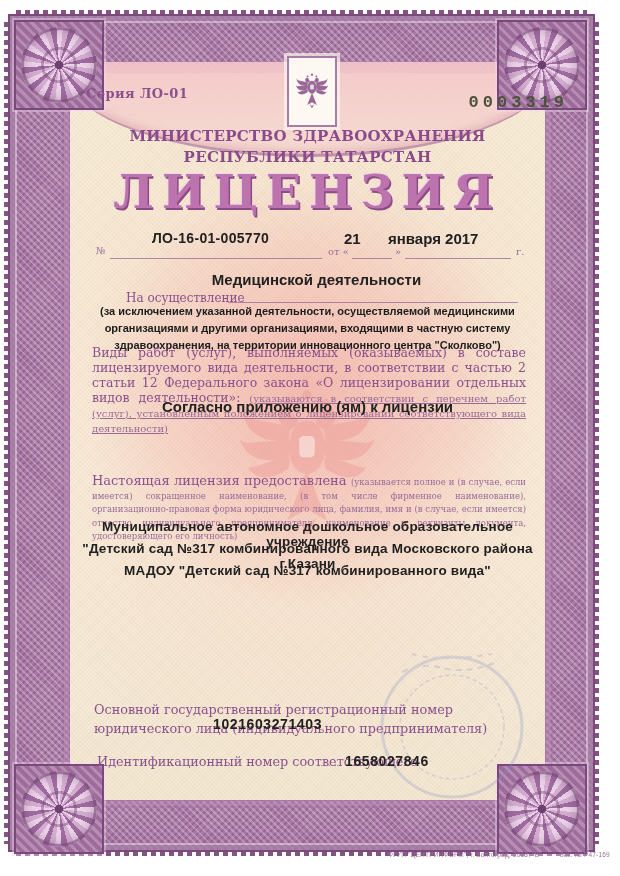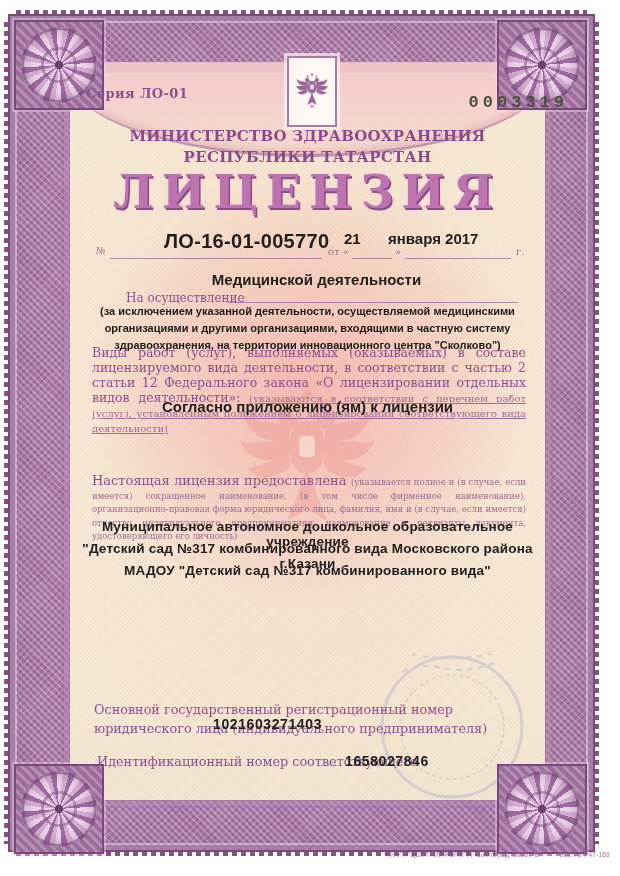--- a/index.html
+++ b/index.html
@@ -58,21 +58,21 @@
   .series-label{left:86px;top:86px;font-size:13px;font-weight:bold;letter-spacing:.4px;}
   .serial-number{left:436px;top:93px;width:132px;text-align:right;
     font-family:"Liberation Mono",monospace;font-weight:bold;font-size:17px;
     letter-spacing:4px;color:#4d523c;}
   .ministry{left:70px;top:126px;width:475px;font-size:15px;font-weight:bold;
     color:#8b4a8c;line-height:21px;letter-spacing:.3px;}
   .big-title{left:70px;top:165px;width:475px;font-family:"DejaVu Serif",serif;
     font-weight:bold;font-size:46px;letter-spacing:8px;color:#bd74ae;
     text-shadow:1.5px 1.5px 0 #8a4b86,-1px -1px 0 #f0d6ea;}
 
-  .license-no{left:164px;top:230px;font-size:20px;letter-spacing:.3px;}
+  .license-no{left:152px;top:230px;font-size:14px;letter-spacing:.3px;}
   .date-day{left:344px;top:230px;font-size:15px;}
   .date-monthyear{left:388px;top:230px;font-size:15px;}
   .tiny-serif{font-size:10px;color:#9a6a98;font-family:"DejaVu Serif",serif;}
 
   .activity-title{left:70px;top:271px;width:475px;font-size:15px;padding-left:9px;}
   .impl-label{left:126px;top:291px;font-size:12px;}
   .exception-note{left:95px;top:303px;width:425px;font-size:11px;line-height:17px;color:#1c1c1c;}
 
   .works{left:92px;top:345px;width:434px;font-size:12.5px;line-height:15px;text-align:justify;}
   .works .note{font-size:10px;line-height:11px;color:#9a6a98;text-decoration:underline;}

